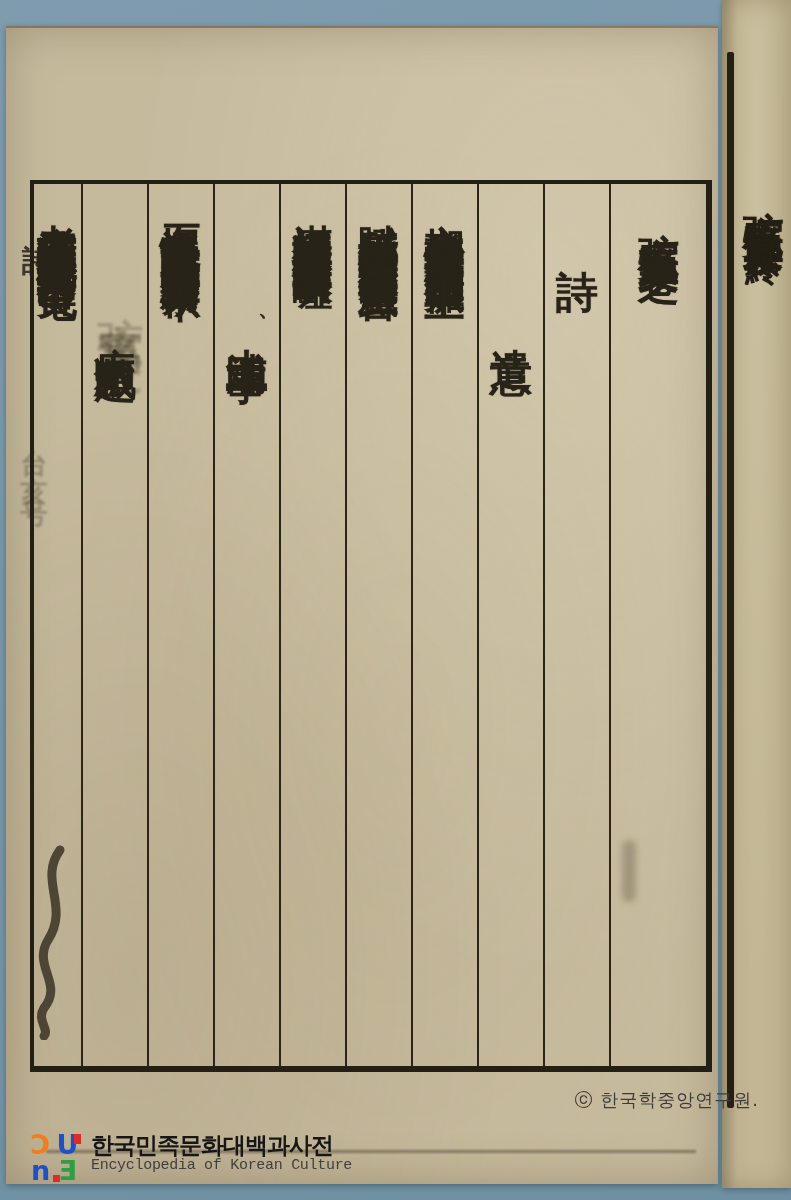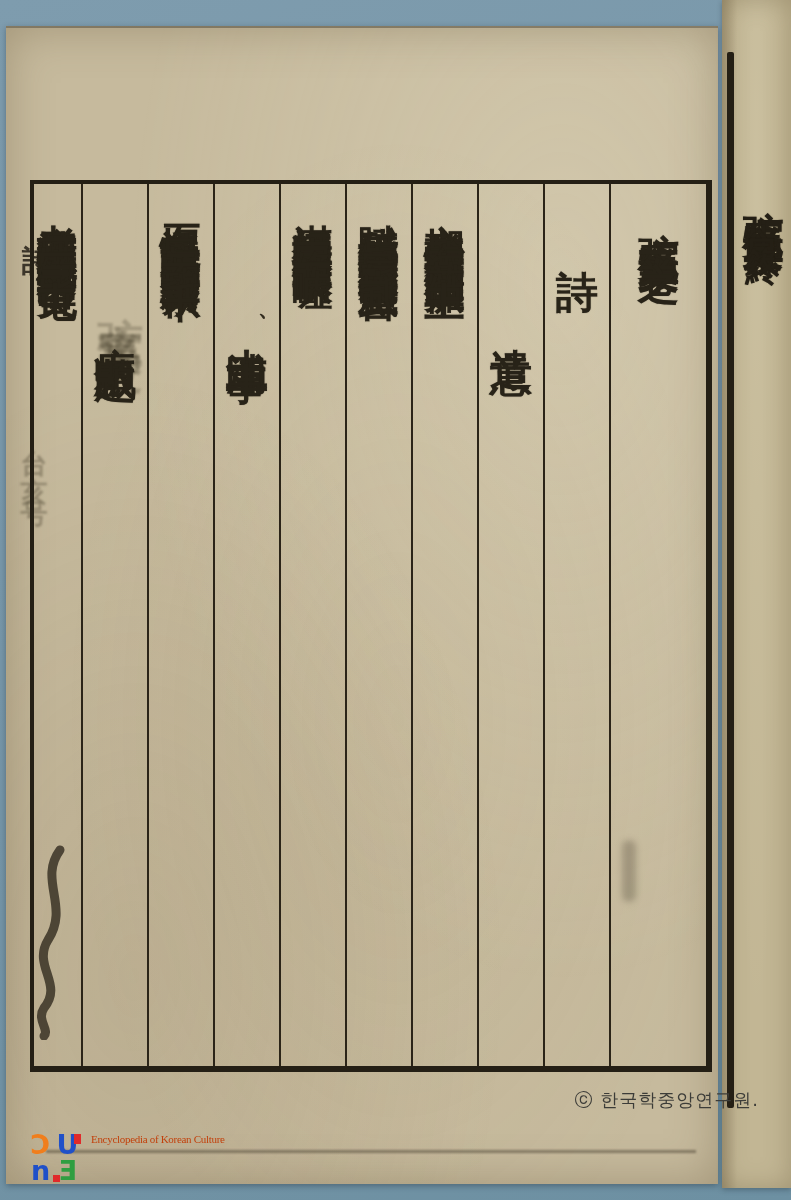--- a/index.html
+++ b/index.html
@@ -101,22 +101,22 @@
   .g-orange{color:#f07e1c;}
   .g-blue{color:#2050c8;}
   .g-green{color:#2f9e41;}
   .logo-red-dot1{position:absolute;right:0px;top:1px;width:7px;height:10px;background:#e02a2a;}
   .logo-red-dot2{position:absolute;left:26px;bottom:3px;width:7px;height:7px;background:#e02a2a;}
   .logo-text-kr{
     font-family:"DejaVu Sans","Liberation Sans",sans-serif;font-weight:bold;
     font-size:23px;color:#161616;letter-spacing:-1px;line-height:1.05;
   }
   .logo-text-en{
-    font-family:Liberation Serif, serif;
-    font-size:11px;color:#c2410c;letter-spacing:-0.3px;
+    font-family:Liberation Mono, monospace;
+    font-size:15px;color:#404040;letter-spacing:-0.3px;
   }
   .copyright{
     position:absolute;right:32px;top:1088px;z-index:5;
     font-family:"DejaVu Sans","Liberation Sans",sans-serif;
     font-size:18px;color:#3c3c38;letter-spacing:1px;
   }
 </style>
 </head>
 <body>
 
@@ -179,17 +179,18 @@
 <div class="logo">
   <div class="logo-mark">
     <span class="g-orange">Ɔ</span>
     <span class="g-blue">U</span>
     <span class="g-blue">n</span>
     <span class="g-green">Ǝ</span>
     <i class="logo-red-dot1"></i>
     <i class="logo-red-dot2"></i>
   </div>
   <div>
+    <div class="logo-text-kr">한국민족문화대백과사전</div>
     <div class="logo-text-en">Encyclopedia of Korean Culture</div>
   </div>
 </div>
 
 <div class="copyright">ⓒ 한국학중앙연구원.</div>
 
 </body></html>

